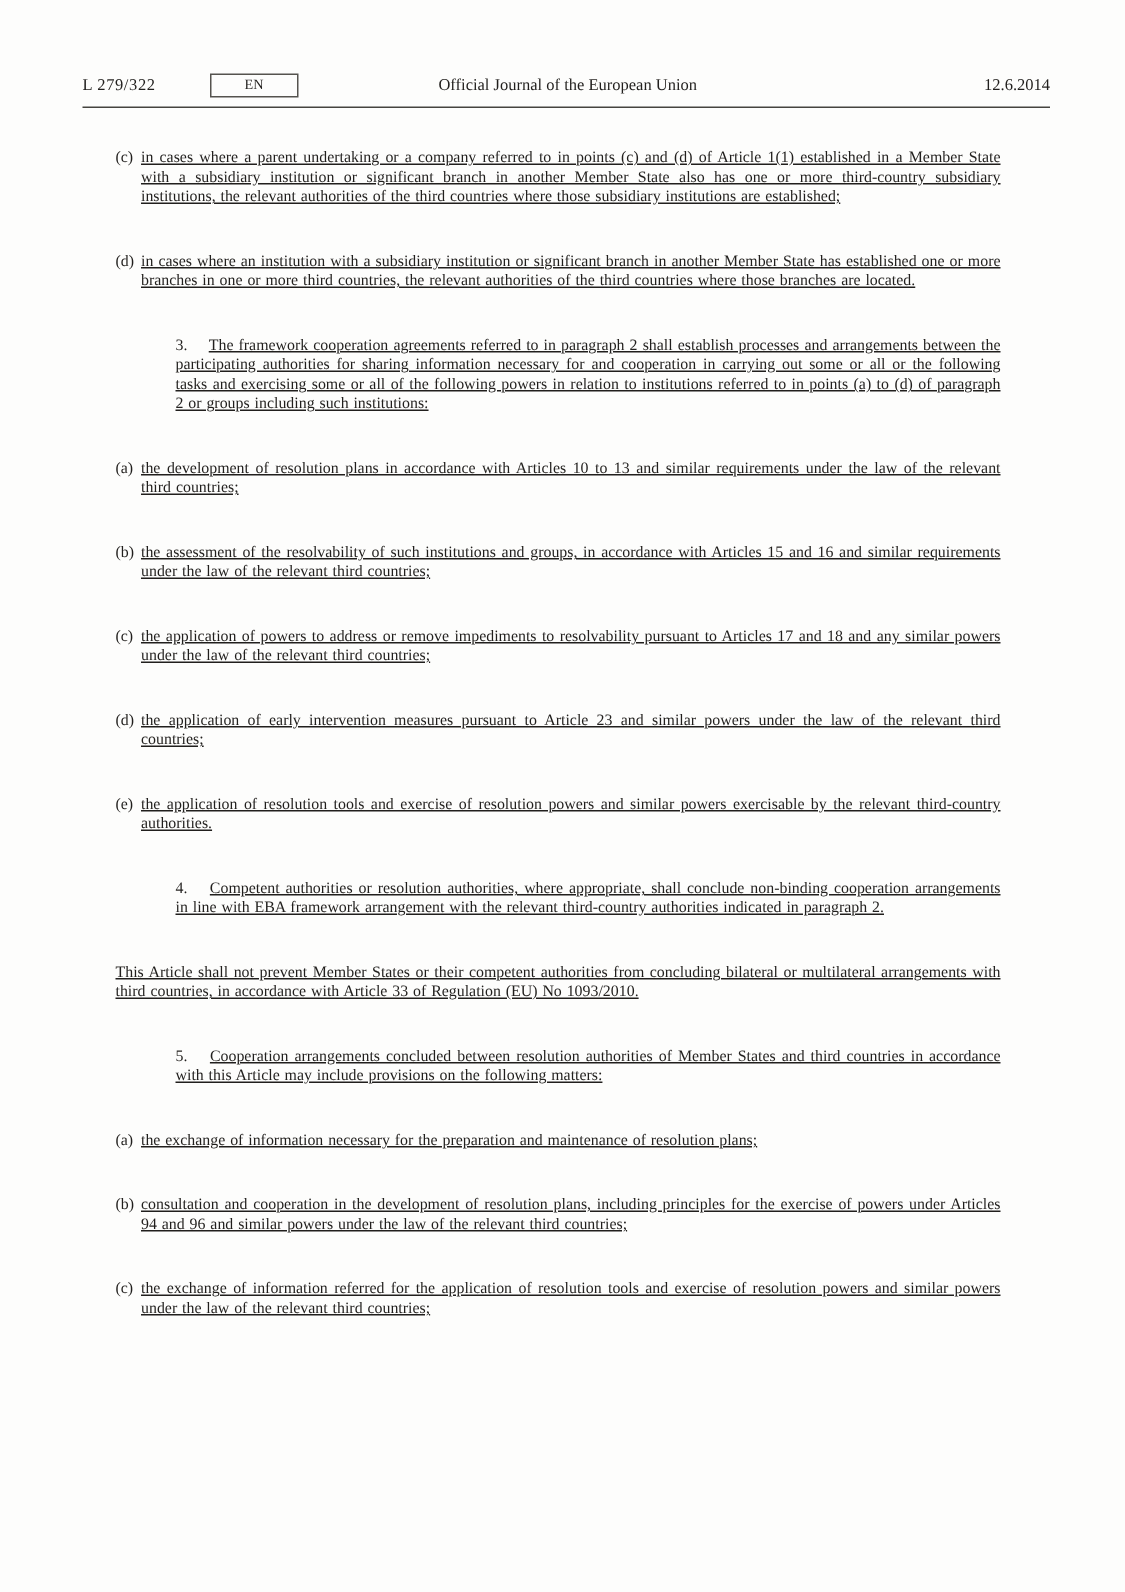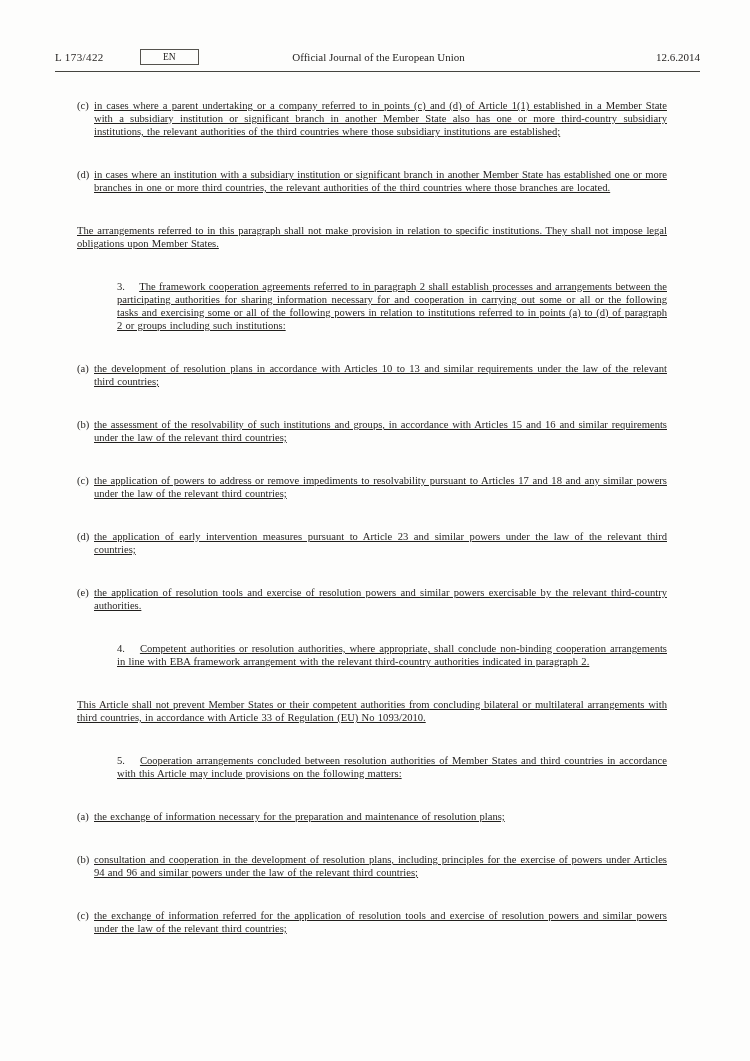--- a/index.html
+++ b/index.html
@@ -74,40 +74,36 @@
   .block.numbered { text-align: justify; margin-left: 40px; }
   .block.numbered .label { padding-right: 11px; }
   .block.paragraph { text-align: justify; }
 </style>
 </head>
 <body>
 
 <div class="page">
 
   <div class="header">
-    <span class="page-ref">L 173/422</span>
+    <span class="page-ref">L 279/322</span>
     <span class="lang-badge">EN</span>
     <span class="journal-title">Official Journal of the European Union</span>
     <span class="header-date">12.6.2014</span>
   </div>
 
   <div class="rule"></div>
 
   <div class="doc-body">
       <div class="block item">
       <span class="label">(c)</span>
       <span class="text">in cases where a parent undertaking or a company referred to in points (c) and (d) of Article 1(1) established in a Member State with a subsidiary institution or significant branch in another Member State also has one or more third-country subsidiary institutions, the relevant authorities of the third countries where those subsidiary institutions are established;</span>
     </div>
       <div class="block item">
       <span class="label">(d)</span>
       <span class="text">in cases where an institution with a subsidiary institution or significant branch in another Member State has established one or more branches in one or more third countries, the relevant authorities of the third countries where those branches are located.</span>
-    </div>
-      <div class="block paragraph">
-
-      <span class="text">The arrangements referred to in this paragraph shall not make provision in relation to specific institutions. They shall not impose legal obligations upon Member States.</span>
     </div>
       <div class="block numbered">
       <span class="label">3.</span>
       <span class="text">The framework cooperation agreements referred to in paragraph 2 shall establish processes and arrangements between the participating authorities for sharing information necessary for and cooperation in carrying out some or all or the following tasks and exercising some or all of the following powers in relation to institutions referred to in points (a) to (d) of paragraph 2 or groups including such institutions:</span>
     </div>
       <div class="block item">
       <span class="label">(a)</span>
       <span class="text">the development of resolution plans in accordance with Articles 10 to 13 and similar requirements under the law of the relevant third countries;</span>
     </div>
       <div class="block item">

